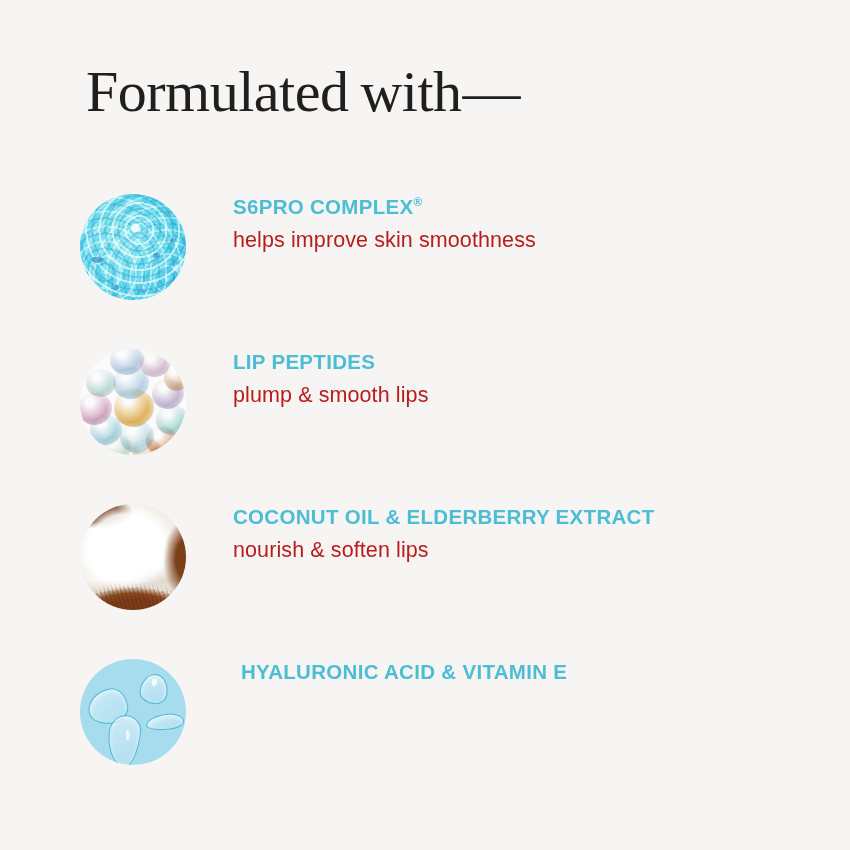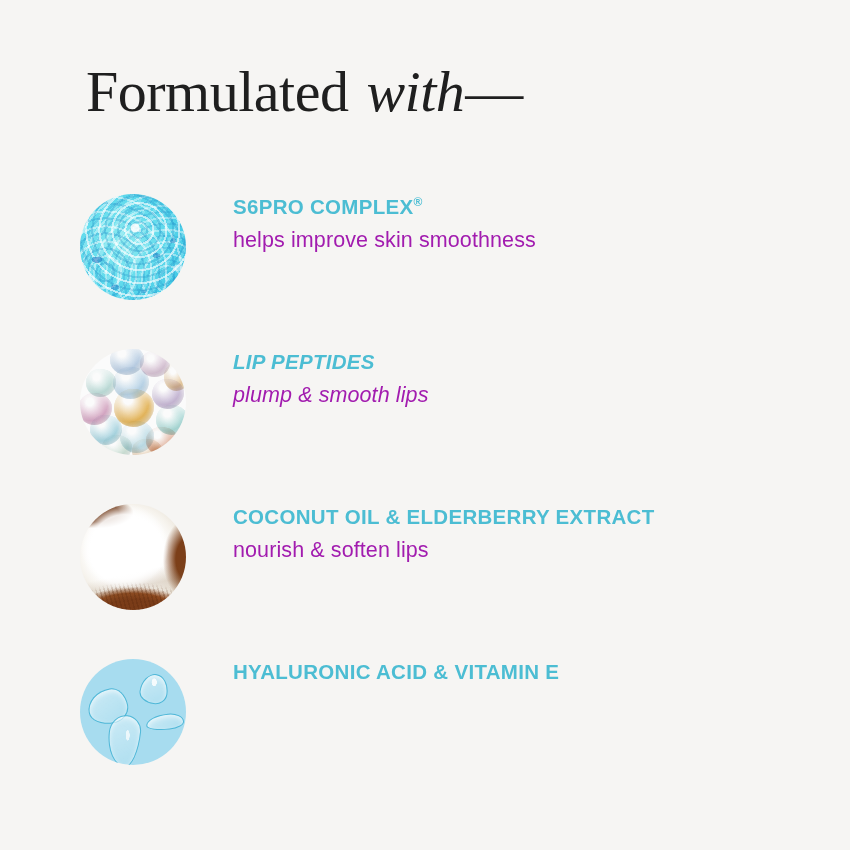--- a/index.html
+++ b/index.html
@@ -28,22 +28,21 @@
     top: 62px;
     font-family: "Liberation Serif", "DejaVu Serif", serif;
     font-size: 58px;
     line-height: 1.05;
     color: #1f1f1f;
     letter-spacing: -0.5px;
     white-space: nowrap;
   }
   .heading .roman { font-style: normal; margin-left: 6px; }
   .heading .ital {
-    font-style: italic;
-    margin-left: 18px;
+    margin-left: 12px;
   }
   .heading .dash {
     font-style: normal;
     display: inline-block;
     margin-left: 1px;
   }
 
   
   .rows {
     position: absolute;
@@ -53,23 +52,23 @@
   }
   .row {
     position: absolute;
     left: 80px;
     width: 740px;
     height: 106px;
     display: flex;
     align-items: flex-start;
   }
   .row-1 { top: 194px; }
-  .row-2 { top: 349px; font-style: italic; }
+  .row-2 { top: 349px; }
   .row-3 { top: 504px; }
-  .row-4 { top: 659px; }
+  .row-4 { top: 659px; gap: 8px; }
 
   .swatch {
     width: 106px;
     height: 106px;
     border-radius: 50%;
     flex: 0 0 106px;
     position: relative;
     overflow: hidden;
     background: #e9e9e7;
   }
@@ -86,21 +85,21 @@
     line-height: 1.25;
     white-space: nowrap;
   }
   .ing-name .reg {
     font-size: 12px;
     vertical-align: super;
     font-weight: bold;
     letter-spacing: 0;
   }
   .ing-desc {
-    color: #a21caf;
+    color: #b91c1c;
     font-size: 21.5px;
     font-weight: normal;
     line-height: 1.3;
     margin-top: 7px;
     letter-spacing: 0.1px;
     white-space: nowrap;
   }
 
   
   .sw-gel-turquoise {

